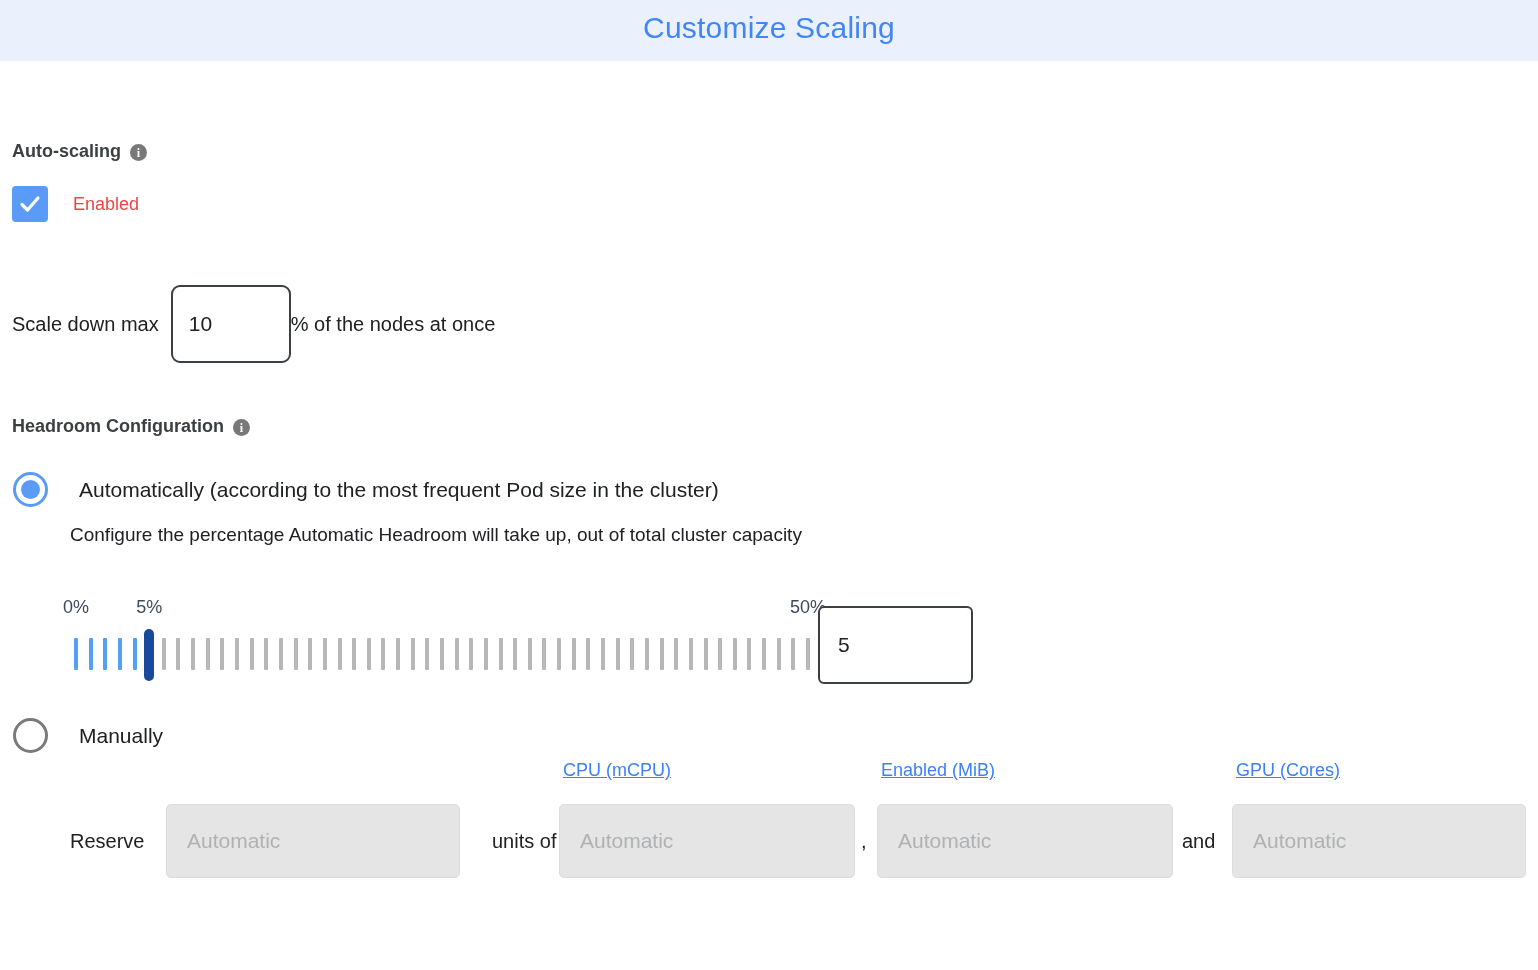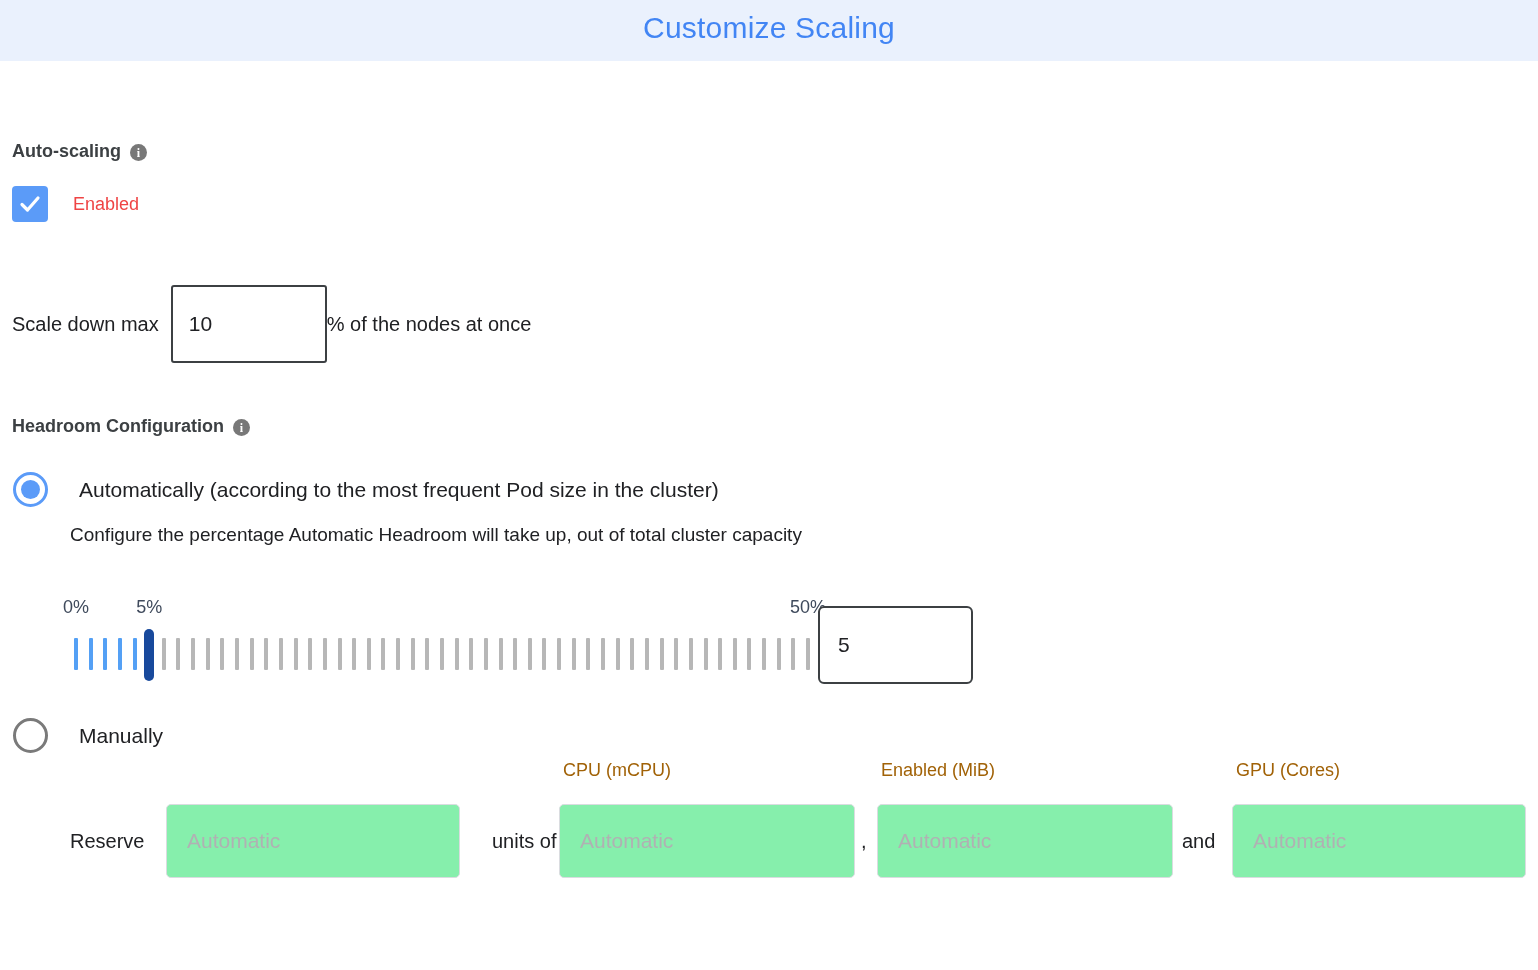--- a/index.html
+++ b/index.html
@@ -99,24 +99,24 @@
   
   .scale-row {
     position: absolute;
     left: 12px;
     top: 224px;
     display: flex;
     align-items: center;
   }
   .scale-label { font-size: 20px; color: #202124; margin-right: 12px; }
   .num-input {
-    width: 156px;
+    width: 120px;
     height: 78px;
     border: 2px solid #3c4043;
-    border-radius: 3px;
+    border-radius: 9px;
     background: #ffffff;
     font-family: "Liberation Sans", sans-serif;
     font-size: 21px;
     color: #202124;
     padding: 0 16px;
     outline: none;
   }
   .scale-suffix { font-size: 20px; color: #202124; margin-left: 0; }
 
   
@@ -230,43 +230,44 @@
     display: flex;
     align-items: center;
     gap: 30px;
   }
 
   
   .reserve-labels { position: absolute; top: 699px; left: 0; width: 100%; }
   .col-label {
     position: absolute;
     font-size: 18px;
-    color: #a16207;
+    color: #3b82f6;
     white-space: nowrap;
+    text-decoration: underline;
   }
   .reserve-row {
     position: absolute;
     top: 743px;
     left: 0;
     width: 100%;
     height: 74px;
   }
   .reserve-text {
     position: absolute;
     font-size: 20px;
     color: #202124;
     line-height: 74px;
   }
   .auto-input {
     position: absolute;
     top: 0;
     height: 74px;
     border: 1px solid #dadce0;
     border-radius: 5px;
-    background: #86efac;
+    background: #e5e5e5;
     font-family: "Liberation Sans", sans-serif;
     font-size: 21px;
     color: #202124;
     padding: 0 20px;
     outline: none;
   }
   .auto-input::placeholder { color: #b0b1b3; }
 </style>
 </head>
 <body>

